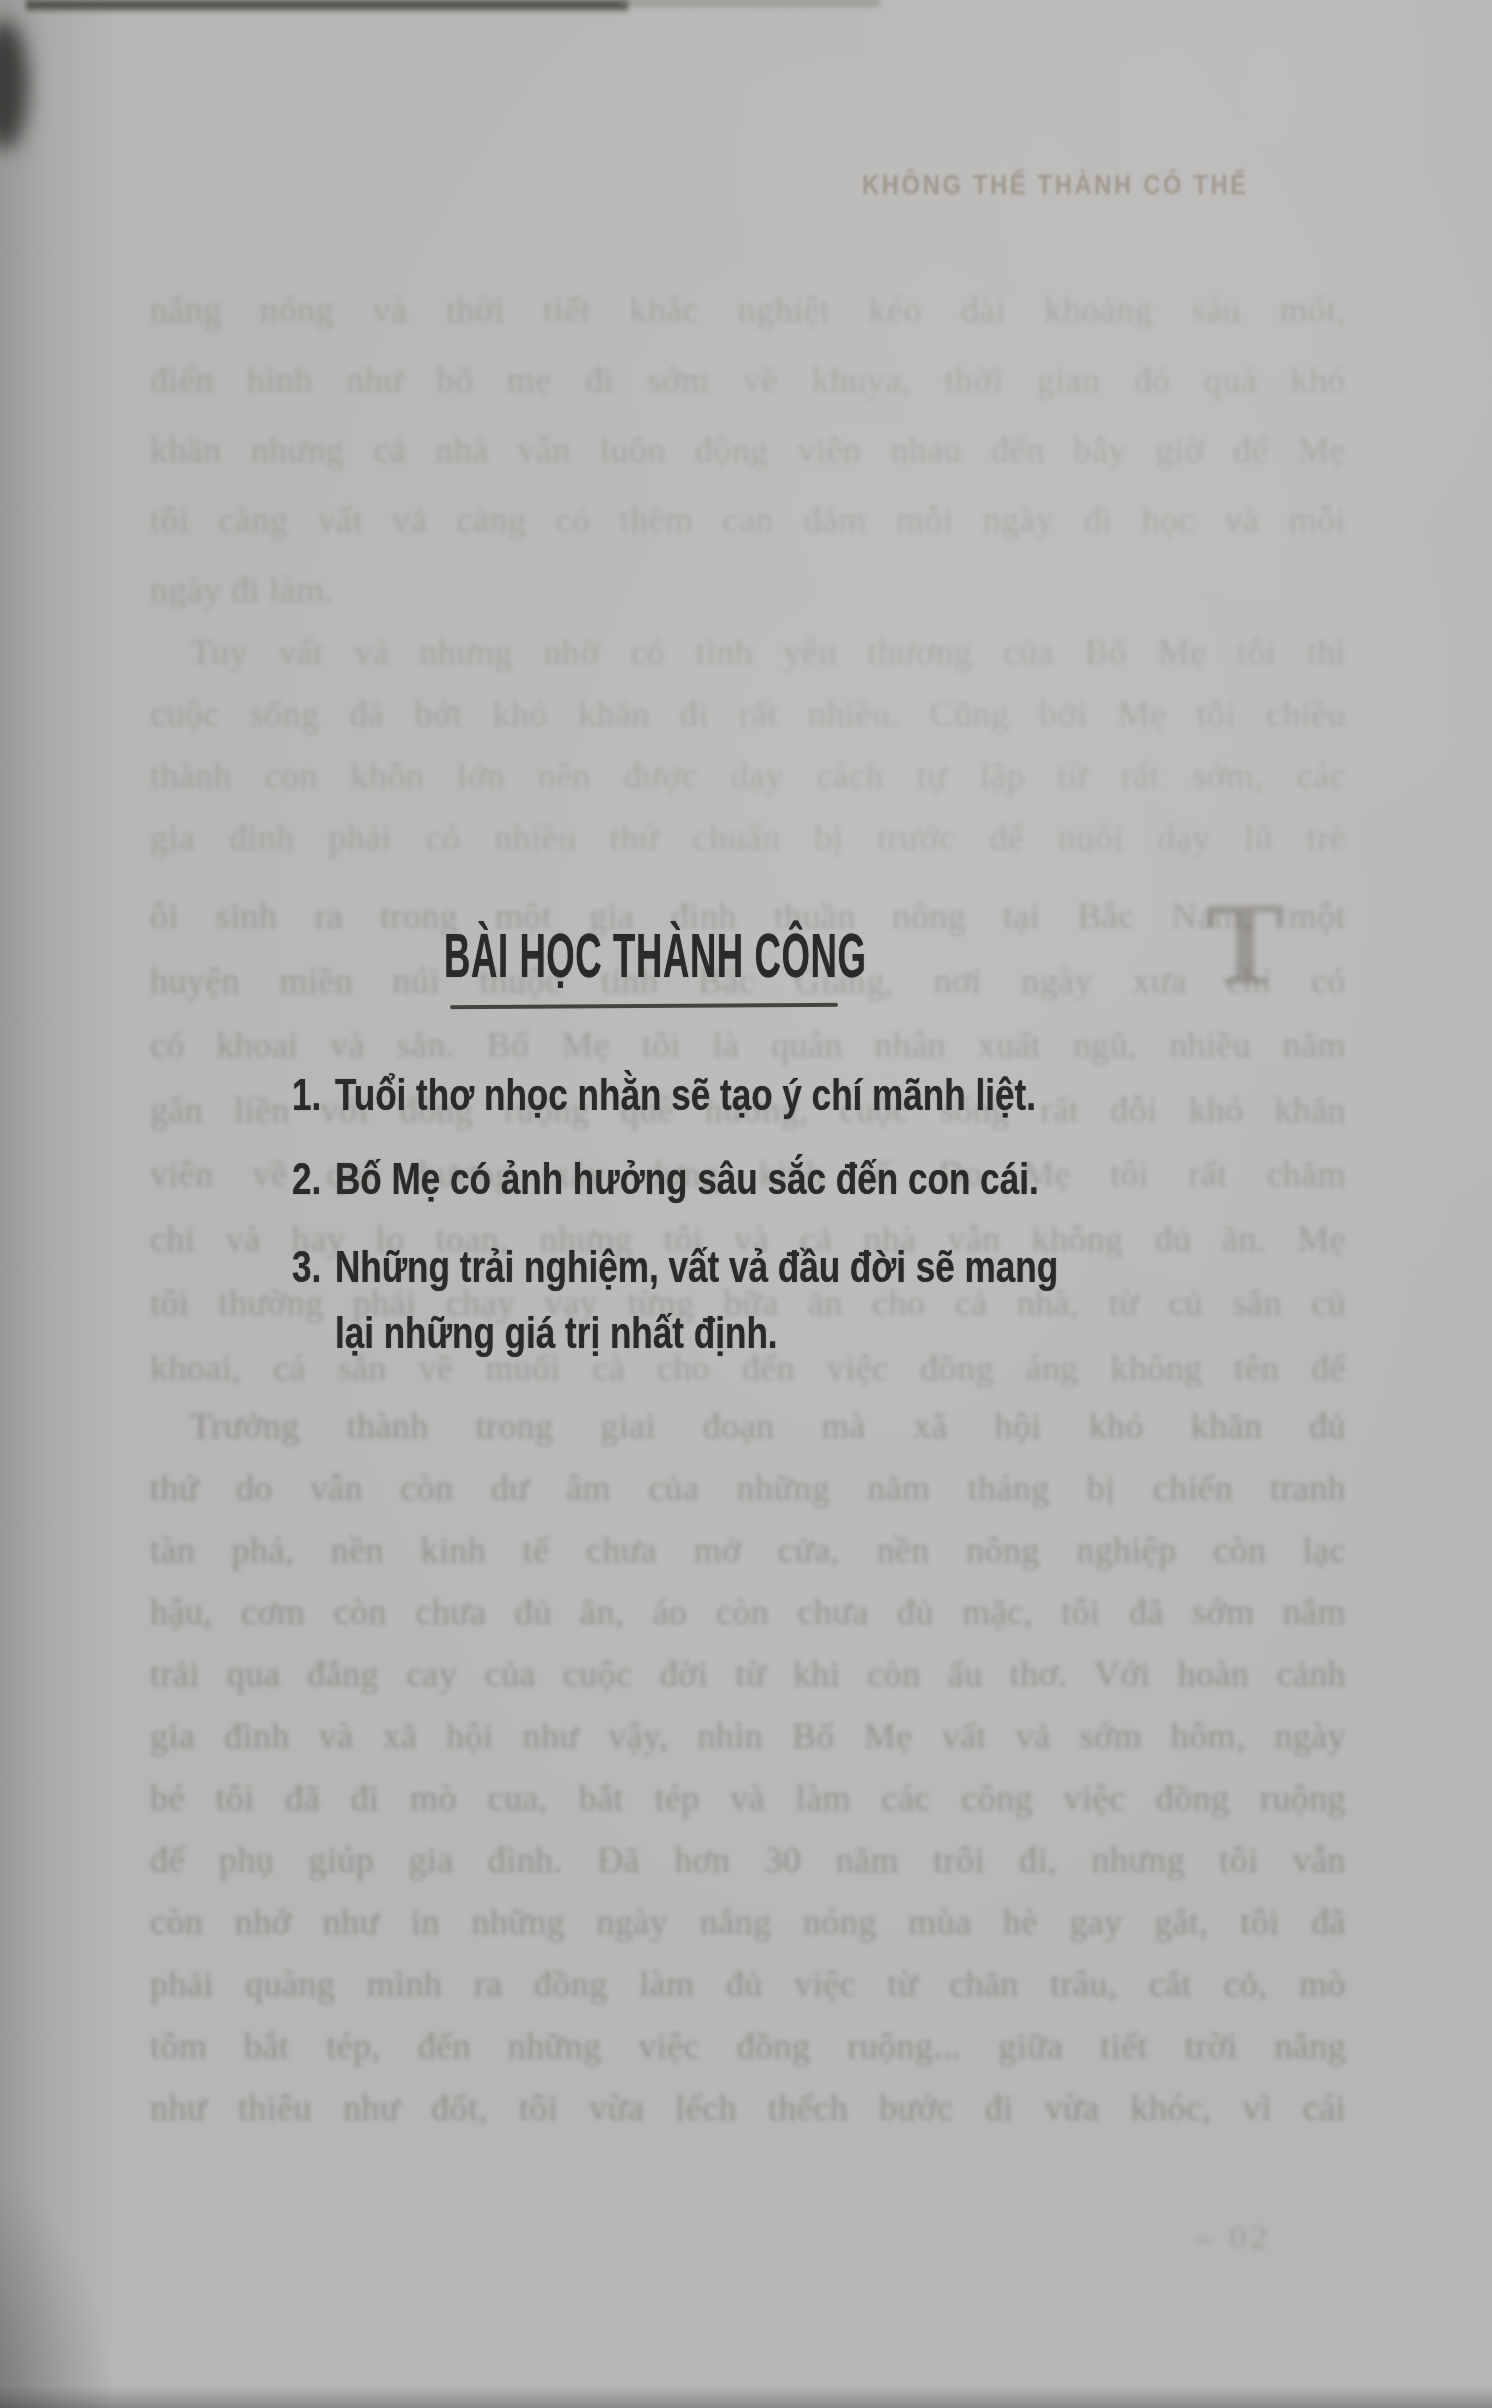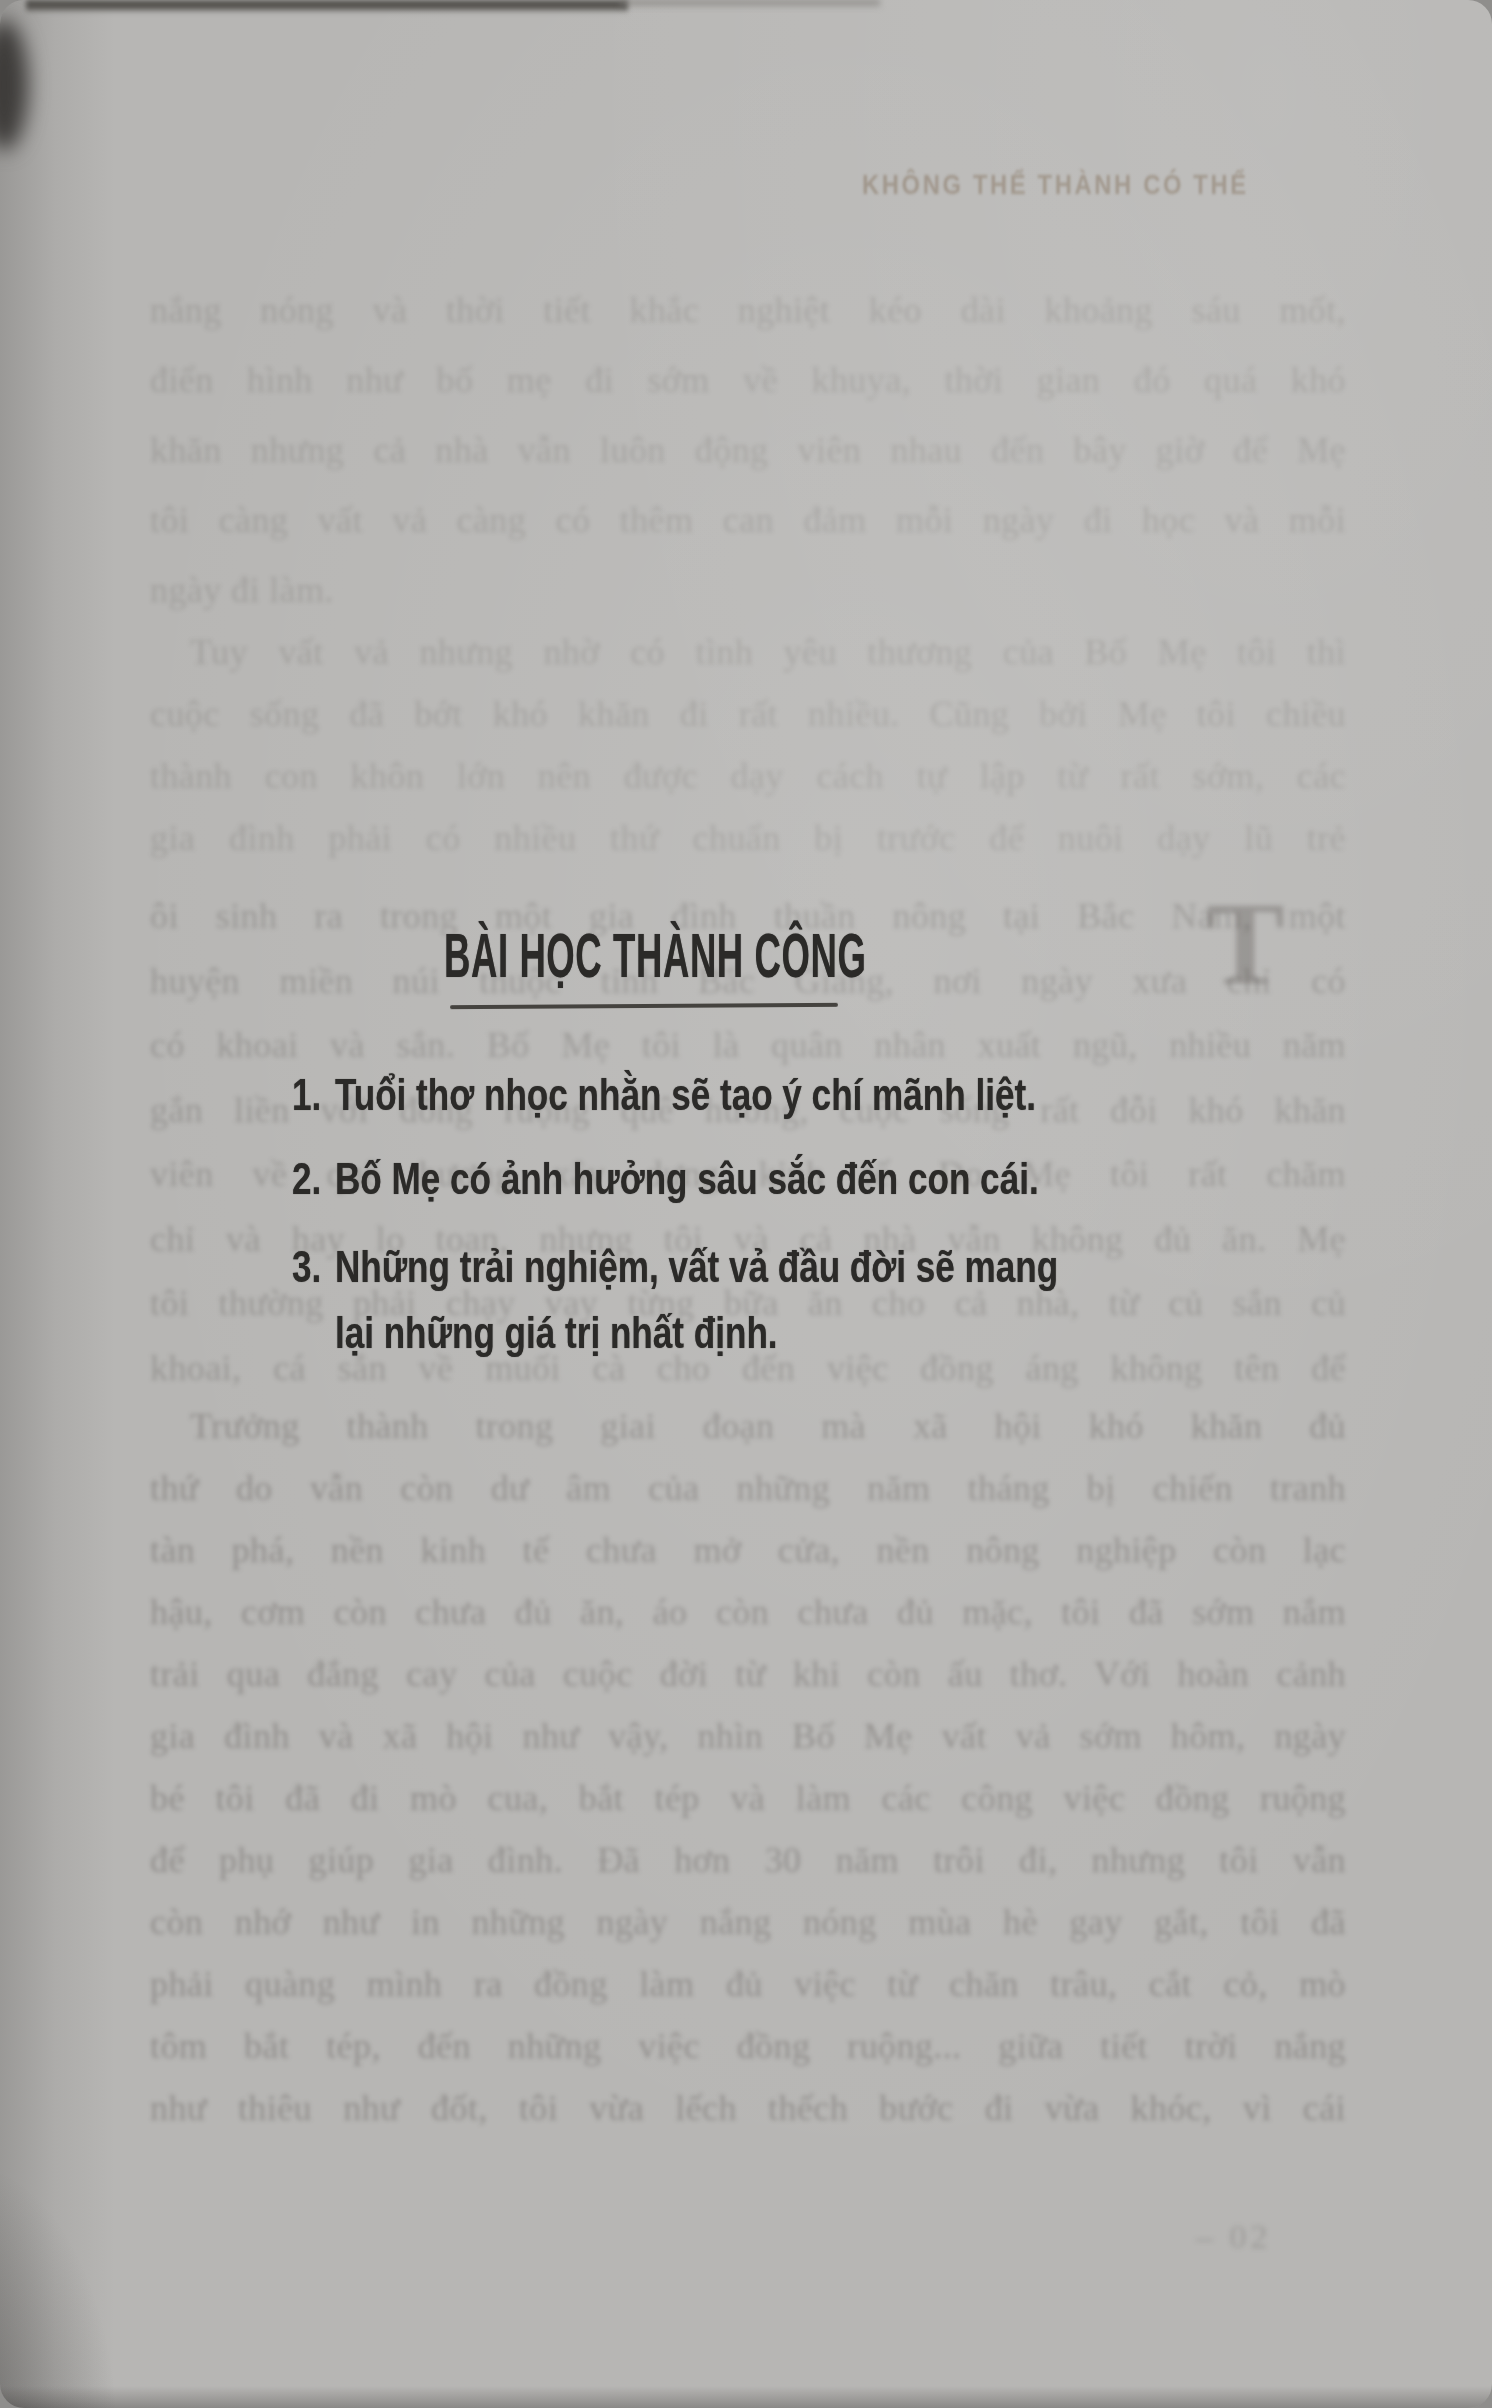--- a/index.html
+++ b/index.html
@@ -2,21 +2,20 @@
 <html><head>
 <meta charset="utf-8">
 <style>
   html,body{margin:0;padding:0;background:#8f8e8c;}
   #photo{
     position:relative;
     width:1492px;height:2408px;
     background:#b7b6b4;
     overflow:hidden;
     font-family:"Liberation Sans",sans-serif;
-    border-radius:24px;
   }
   
   .shade{position:absolute;pointer-events:none;}
   .light-wash{inset:0;background:
       radial-gradient(ellipse at 58% 38%, rgba(255,255,255,0.10), rgba(255,255,255,0) 62%),
       radial-gradient(ellipse at 85% 4%, rgba(255,255,255,0.08), rgba(255,255,255,0) 40%);}
   .left-shade{inset:0;background:linear-gradient(to right, rgba(38,36,34,0.20), rgba(38,36,34,0.07) 55px, rgba(38,36,34,0) 115px);}
   .bottom-shade{left:0;right:0;bottom:0;height:22px;background:linear-gradient(to top, rgba(35,33,31,0.30), rgba(35,33,31,0));}
   .corner-tl{left:-20px;top:20px;width:48px;height:130px;background:#3e3c3a;border-radius:50%;filter:blur(10px);}
   .corner-bl{left:-34px;bottom:-40px;width:150px;height:280px;background:radial-gradient(ellipse at left bottom, rgba(28,26,24,0.32), rgba(28,26,24,0) 72%);}

